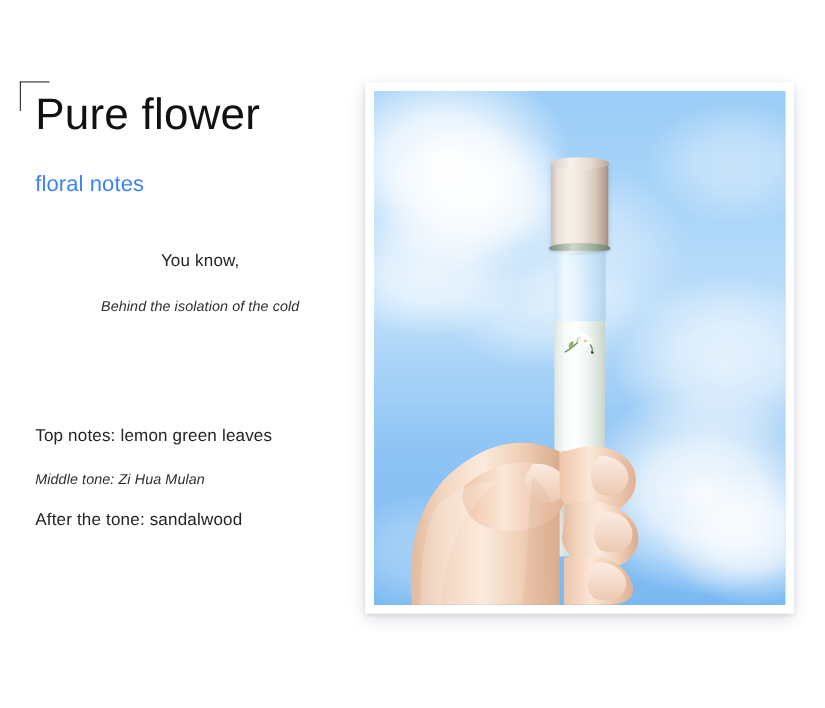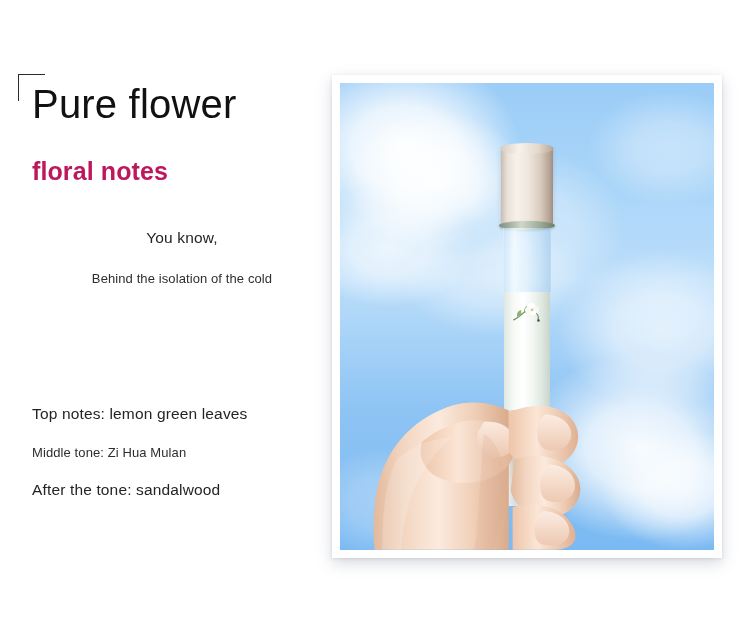--- a/index.html
+++ b/index.html
@@ -45,56 +45,56 @@
     letter-spacing: 0.2px;
     line-height: 1.12;
     color: #111111;
     white-space: nowrap;
   }
 
   .subtitle {
     position: absolute;
     left: 32px;
     top: 157px;
-    font-size: 25px;
-    font-weight: 700;
+    font-size: 20px;
+    font-weight: 400;
     letter-spacing: 0.1px;
-    color: #be185d;
+    color: #3b82f6;
     white-space: nowrap;
   }
 
   .body-block {
     position: absolute;
     left: 32px;
     top: 230px;
     width: 300px;
     text-align: center;
   }
   .notes-block {
     position: absolute;
     left: 32px;
     top: 389px;
     width: 300px;
-    margin-top: 17px;
   }
 
   .line {
     white-space: nowrap;
     color: #242424;
   }
   .line.lg {
     font-size: 15.5px;
     line-height: 1;
     letter-spacing: 0.15px;
   }
   .line.sm {
     font-size: 13px;
     line-height: 1;
     letter-spacing: 0.1px;
     color: #2e2e2e;
+    font-style: italic;
   }
   .gap-a { height: 26px; }
   .gap-b { height: 24px; }
   .gap-c { height: 24px; }
   .gap-d { height: 23px; }
 
   
   .photo-card {
     position: absolute;
     left: 332px;

